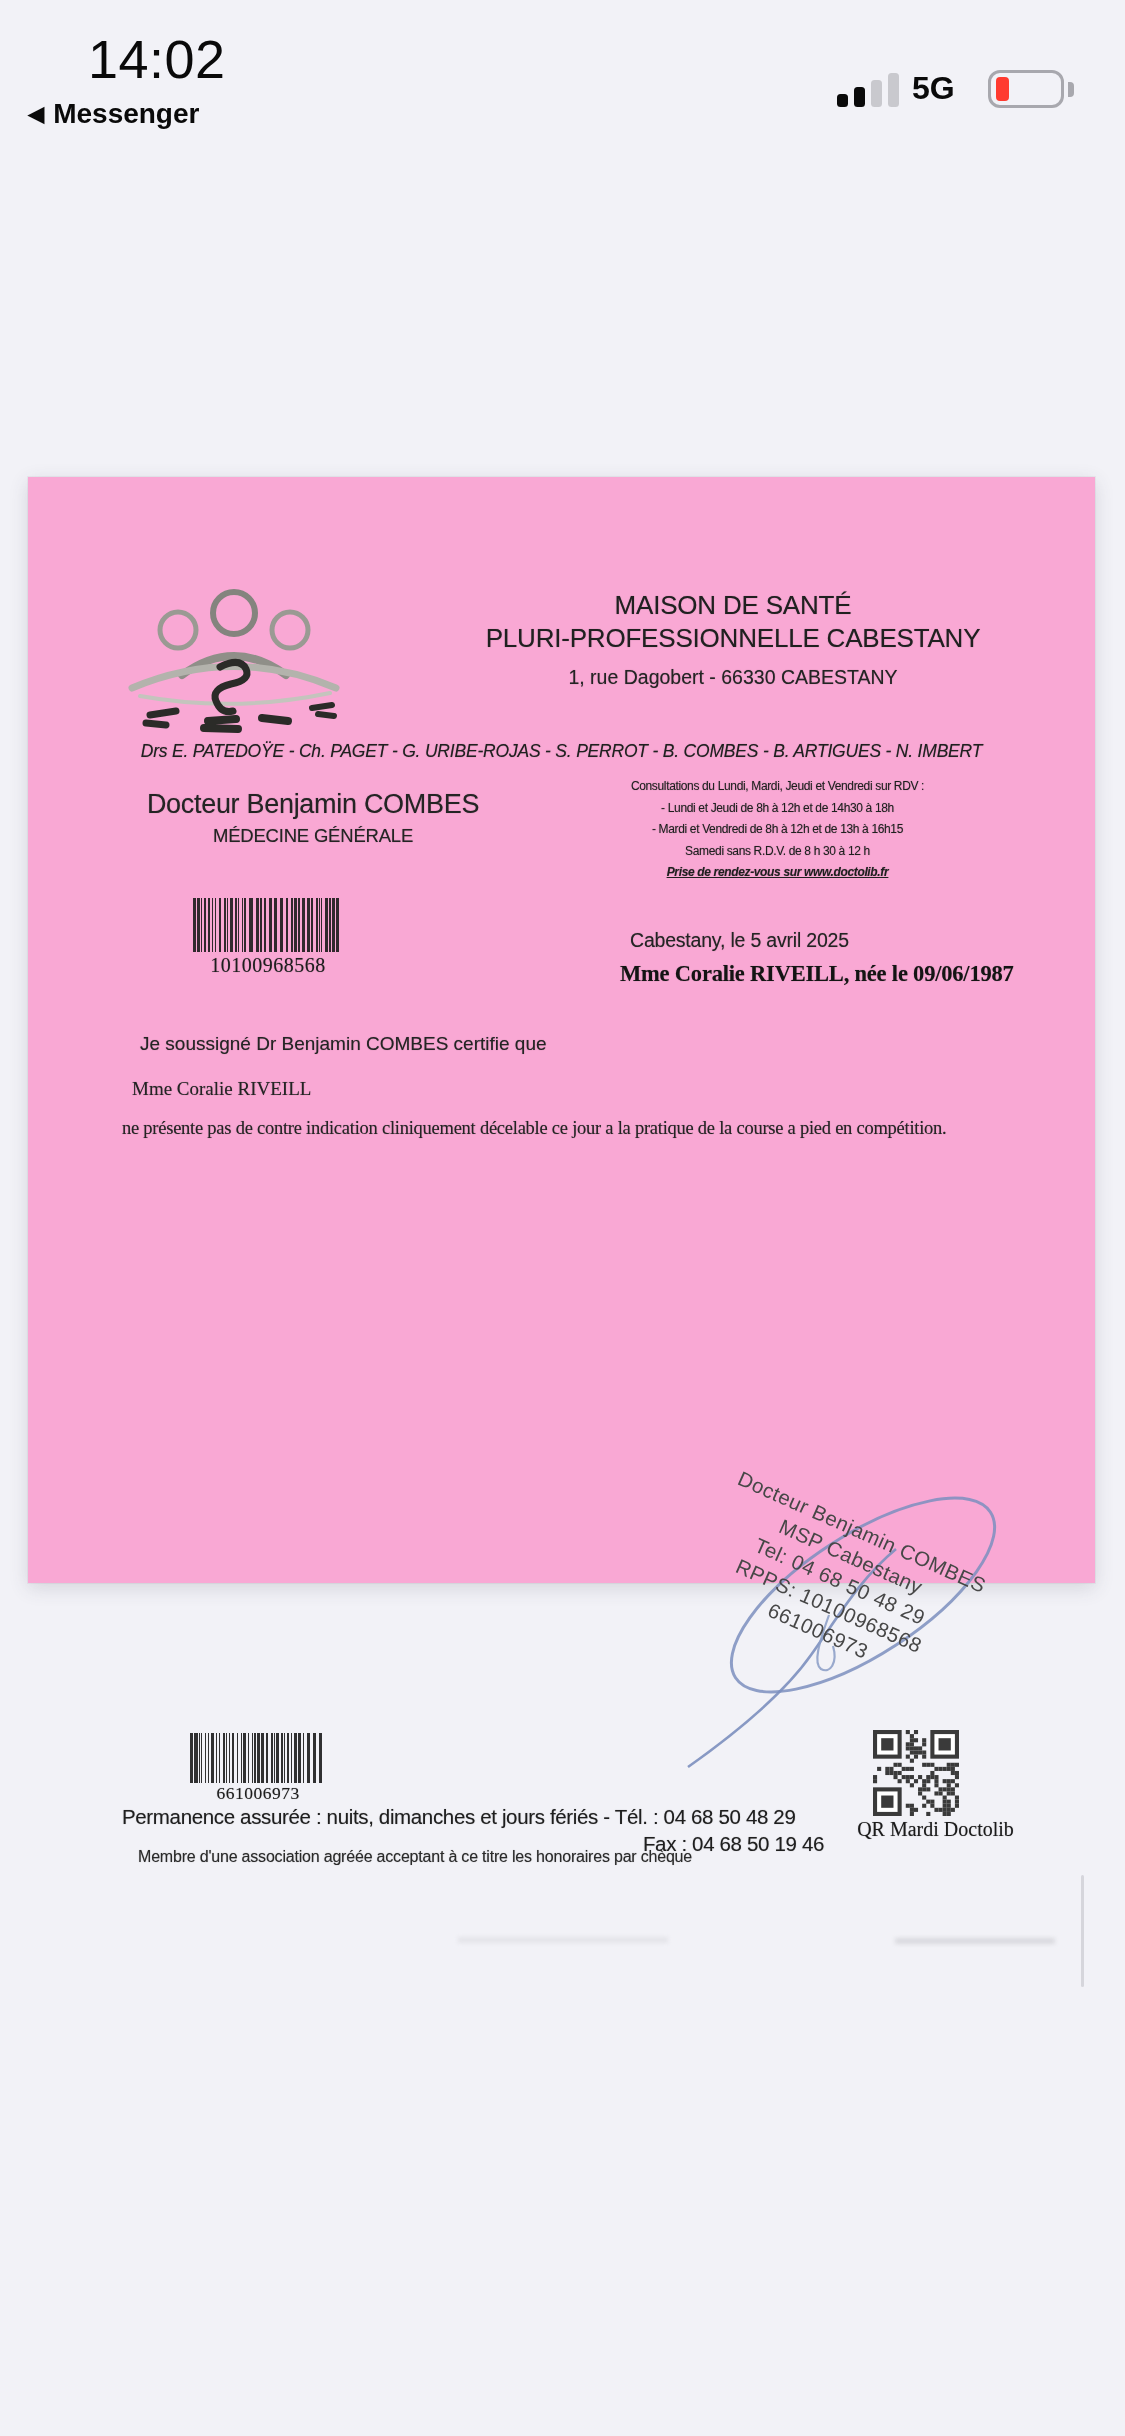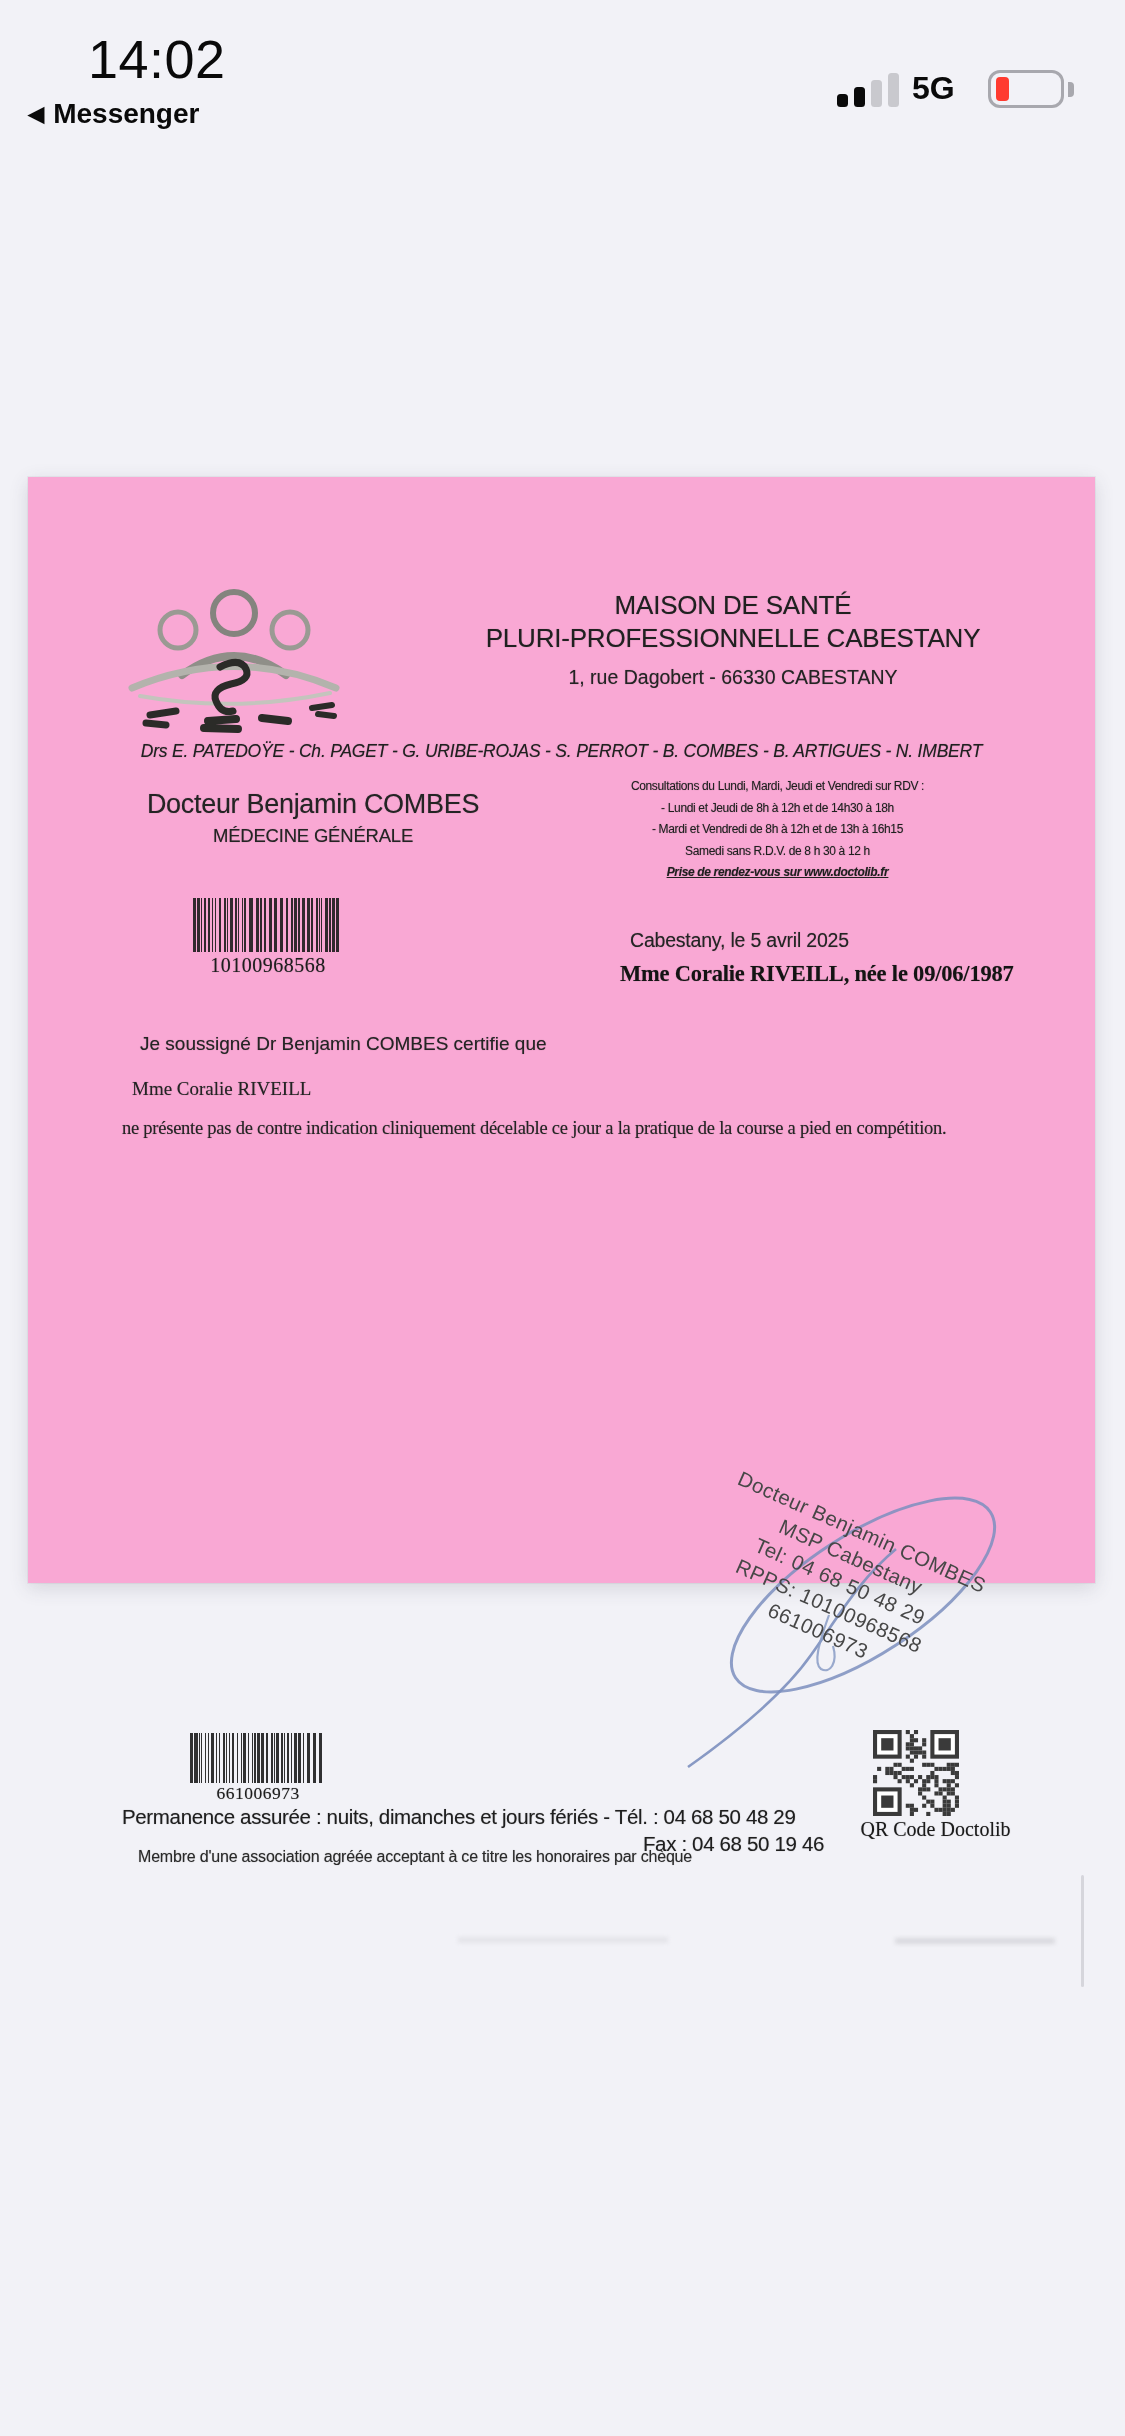--- a/index.html
+++ b/index.html
@@ -362,21 +362,21 @@
         <rect x="65.52380952380952" y="77.8095238095238" width="4.095238095238095" height="4.095238095238095"></rect>
         <rect x="69.61904761904762" y="77.8095238095238" width="4.095238095238095" height="4.095238095238095"></rect>
         <rect x="73.71428571428571" y="77.8095238095238" width="4.095238095238095" height="4.095238095238095"></rect>
         <rect x="77.8095238095238" y="77.8095238095238" width="4.095238095238095" height="4.095238095238095"></rect>
         <rect x="36.857142857142854" y="81.9047619047619" width="4.095238095238095" height="4.095238095238095"></rect>
         <rect x="53.238095238095234" y="81.9047619047619" width="4.095238095238095" height="4.095238095238095"></rect>
         <rect x="69.61904761904762" y="81.9047619047619" width="4.095238095238095" height="4.095238095238095"></rect>
         <rect x="73.71428571428571" y="81.9047619047619" width="4.095238095238095" height="4.095238095238095"></rect>
       </svg>
     </div>
-  <div class="qr-label scan">QR Code Doctolib</div>
+  <div class="qr-label scan">QR Mardi Doctolib</div>
 
   <div class="footer-block scan">
     <span>Permanence assurée : nuits, dimanches et jours fériés - Tél. : 04 68 50 48 29</span>
     <span class="footer-fax">Fax : 04 68 50 19 46</span>
   </div>
 
   <div class="association-line scan">Membre d'une association agréée acceptant à ce titre les honoraires par chèque</div>
 
   <div class="artifact-vline"></div>
   <div class="artifact-smudge1"></div>

